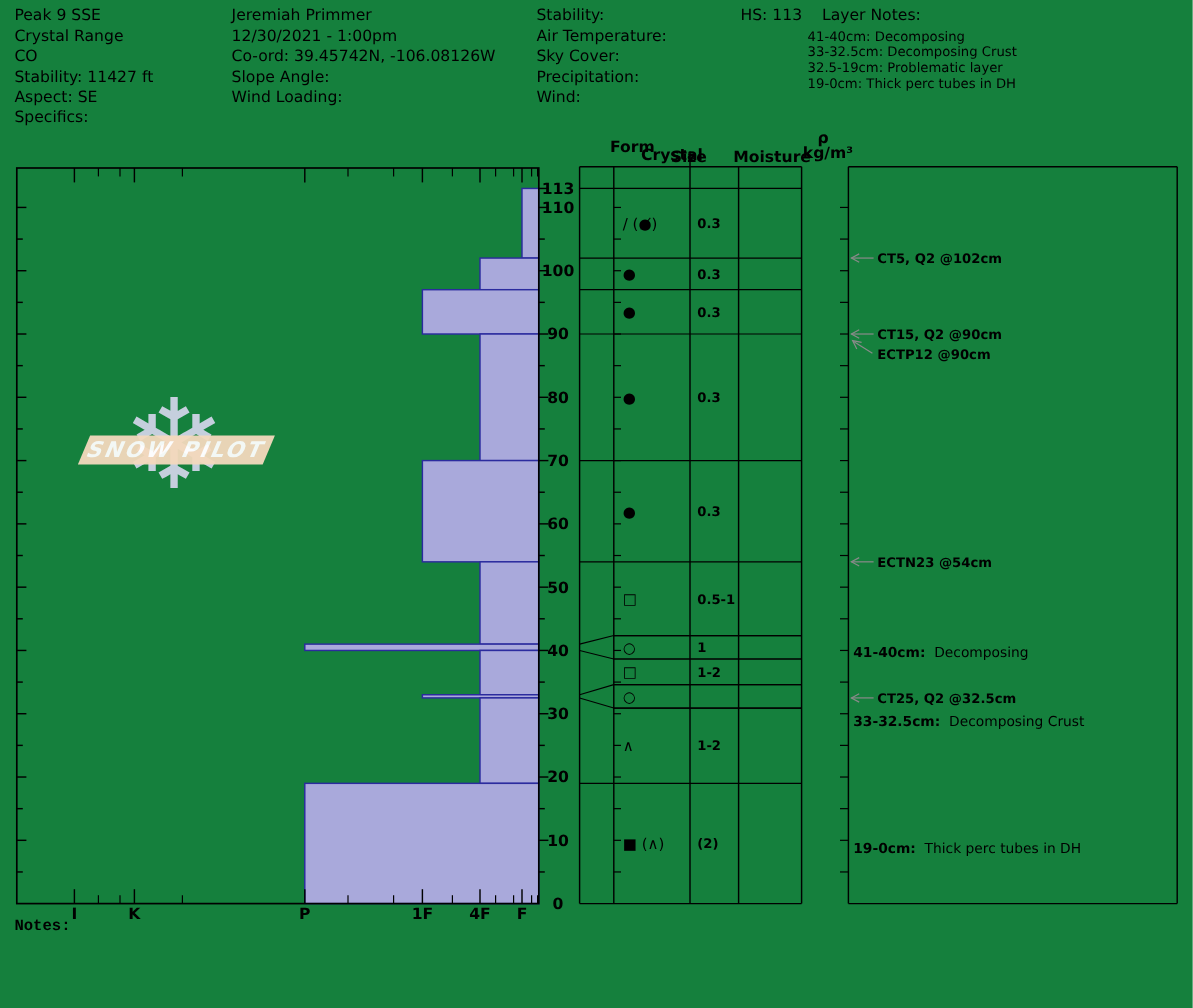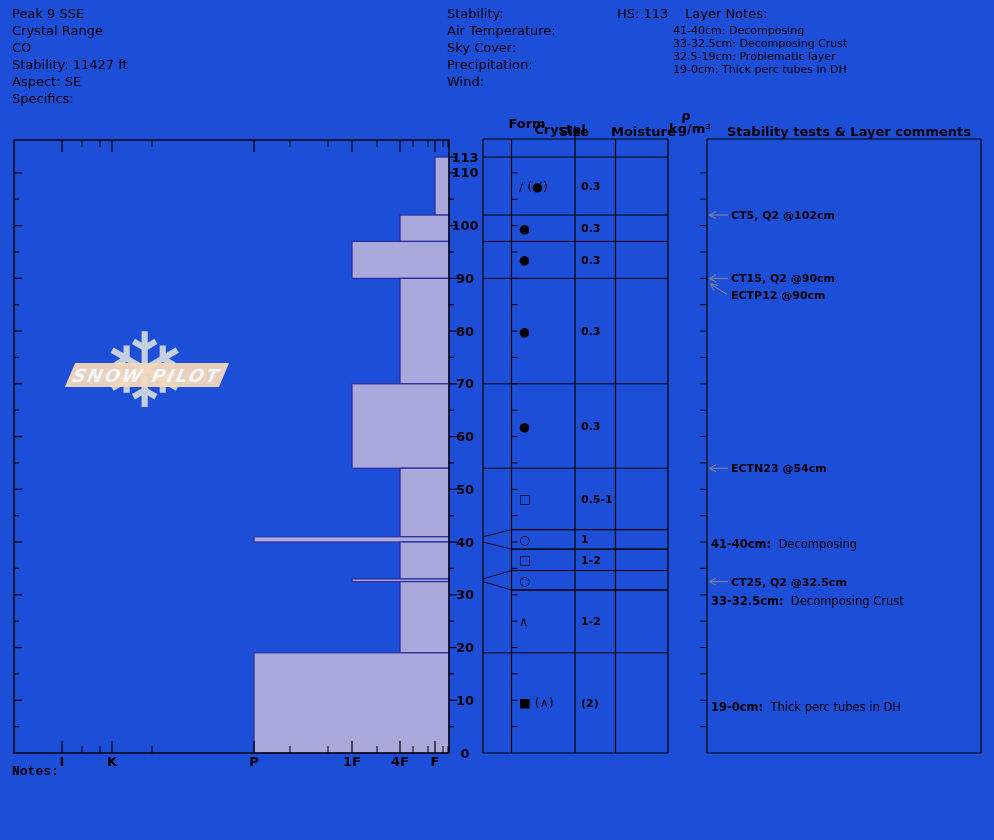--- a/index.html
+++ b/index.html
@@ -1,16 +1,16 @@
 <!DOCTYPE html>
 <html><head>
 <meta charset="utf-8">
 <style>
   html,body{margin:0;padding:0;background:#fff;}
-  #page{position:relative;width:994px;height:840px;background:#1d4ed8;overflow:hidden;
+  #page{position:relative;width:994px;height:840px;background:#15803d;overflow:hidden;
         font-family:"DejaVu Sans","Liberation Sans",sans-serif;color:#000;}
   .hcol{position:absolute;top:5px;font-size:13px;line-height:17px;white-space:nowrap;}
   .b{font-weight:normal;}
   #layer-notes-items{position:absolute;left:673px;top:24px;font-size:11px;line-height:13px;white-space:nowrap;}
   .colhead{position:absolute;font-size:13px;font-weight:bold;white-space:nowrap;text-align:center;}
   #fig{position:absolute;left:0;top:0;}
   #fig text{font-family:"DejaVu Sans","Liberation Sans",sans-serif;}
   #logo{position:absolute;left:30px;top:158px;width:200px;height:125px;}
   #logo-flake{position:absolute;left:60px;top:158px;width:110px;height:110px;
       font-size:104px;line-height:110px;text-align:center;color:#c5cfdd;}
@@ -27,20 +27,27 @@
 
   <div class="hcol" style="left:12px">
     <div>Peak 9 SSE</div>
     <div>Crystal Range</div>
     <div>CO</div>
     <div><span class="b">Stability:</span> <span>11427 ft</span></div>
     <div><span class="b">Aspect:</span> <span>SE</span></div>
     <div class="b">Specifics:</div>
   </div>
 
+  <div class="hcol" style="left:193px">
+    <div>Jeremiah Primmer</div>
+    <div>12/30/2021 - 1:00pm</div>
+    <div><span class="b">Co-ord:</span> <span>39.45742N, -106.08126W</span></div>
+    <div class="b">Slope Angle:</div>
+    <div class="b">Wind Loading:</div>
+  </div>
 
   <div class="hcol" style="left:447px">
     <div class="b">Stability:</div>
     <div class="b">Air Temperature:</div>
     <div class="b">Sky Cover:</div>
     <div class="b">Precipitation:</div>
     <div class="b">Wind:</div>
   </div>
 
   <div class="hcol" style="left:617px">
@@ -303,16 +310,15 @@
         <text x="711" y="710.5" font-size="11.5" text-anchor="start"><tspan font-weight="bold">19-0cm:</tspan><tspan>&nbsp; Thick perc tubes in DH</tspan></text>
       </g>
     </svg>
 
   <div class="colhead" style="left:520px;top:122px;width:80px">Crystal</div>
   <div class="colhead" style="left:497px;top:116px;width:60px">Form</div>
   <div class="colhead" style="left:544px;top:124px;width:60px">Size</div>
   <div class="colhead" style="left:611px;top:124px;width:60px">Moisture</div>
   <div class="colhead" style="left:666px;top:108px;width:40px">ρ</div>
   <div class="colhead" style="left:662px;top:121px;width:56px">kg/m³</div>
-  <div class="colhead" style="left:727px;top:124px;text-align:left">Stability tests &amp; Layer comments</div>
 
   <div id="notes-label">Notes:</div>
 </div>
 
 </body></html>

